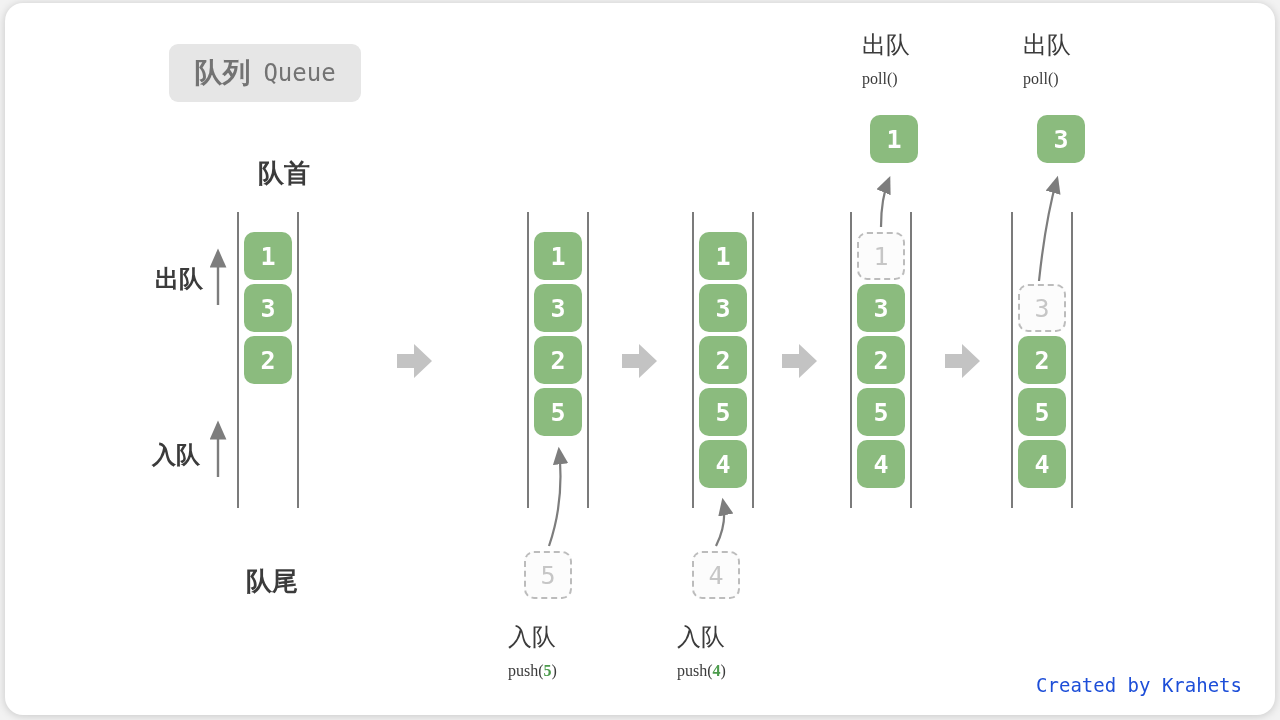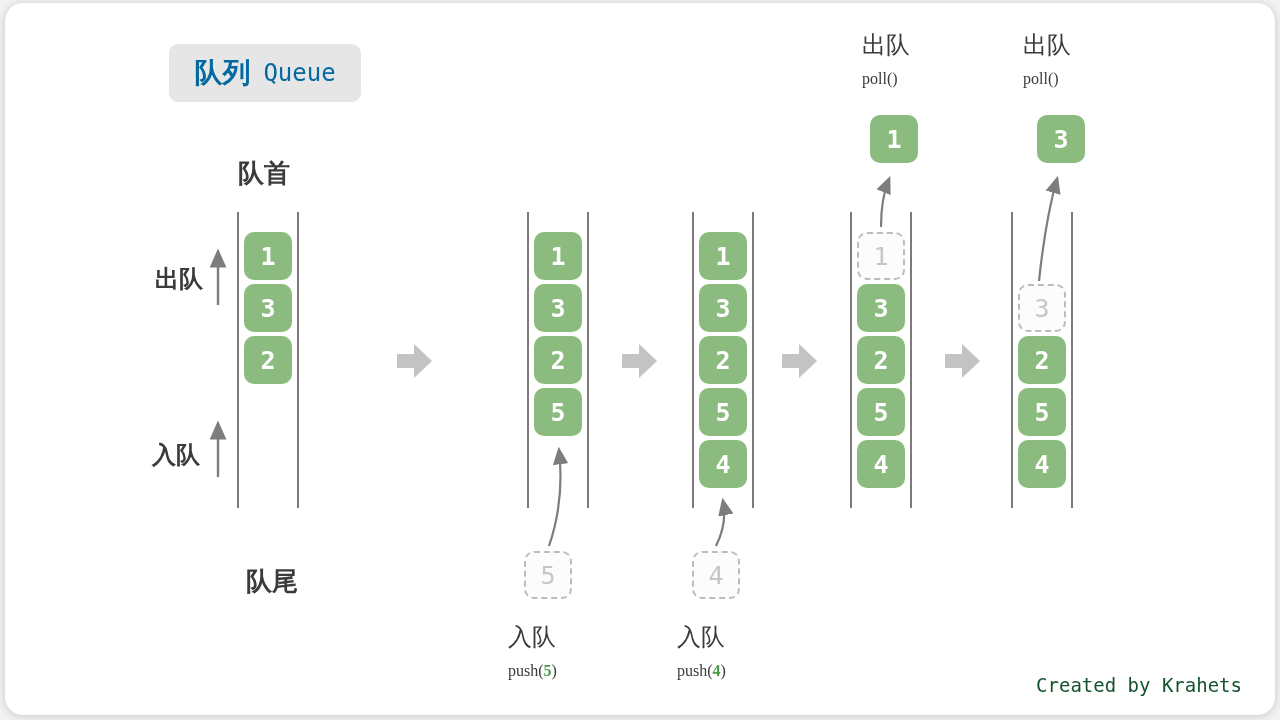--- a/index.html
+++ b/index.html
@@ -3,41 +3,41 @@
 <meta charset="utf-8">
 <style>
   html,body{margin:0;padding:0;background:#f2f2f2;}
   #canvas{position:relative;width:1280px;height:720px;font-family:"Liberation Sans","DejaVu Sans",sans-serif;}
   #card{position:absolute;left:5px;top:3px;right:5px;bottom:5px;background:#ffffff;border-radius:18px;
         box-shadow:0 1px 8px rgba(0,0,0,0.18);}
   #stage{position:absolute;left:0;top:0;width:1280px;height:720px;}
   #diagram-svg{position:absolute;left:0;top:0;width:1280px;height:720px;}
 
   .badge{position:absolute;left:169px;top:44px;width:192px;height:58px;background:#e6e6e6;border-radius:9px;
-         display:flex;align-items:center;justify-content:center;gap:13px;color:#0369a1;}
+         display:flex;align-items:center;justify-content:center;gap:13px;color:#737373;}
   .badge .zh{font-size:28px;font-weight:700;}
   .badge .en{font-size:24px;font-family:"DejaVu Sans Mono","Liberation Mono",monospace;}
 
   .zh-label{position:absolute;transform:translateX(-50%);color:#3b3b3b;font-weight:700;white-space:nowrap;}
-  .lbl-front{left:264px;top:156px;font-size:26px;}
+  .lbl-front{left:284px;top:156px;font-size:26px;}
   .lbl-rear{left:272px;top:564px;font-size:26px;}
   .lbl-side-deq{left:179px;top:263px;font-size:24px;}
   .lbl-side-enq{left:176px;top:439px;font-size:24px;}
 
   .qbox{position:absolute;width:48px;height:48px;border-radius:10px;background:#8bbb7e;
         display:flex;align-items:center;justify-content:center;color:#ffffff;
         font-family:"DejaVu Sans Mono","Liberation Mono",monospace;font-size:25px;font-weight:700;}
   .qbox.ghost{background:#fcfcfc;border:2px dashed #bcbcbc;width:44px;height:44px;color:#c6c6c6;font-weight:400;}
 
   .op-label{position:absolute;color:#3b3b3b;white-space:nowrap;}
   .op-label .zh{font-size:24px;font-weight:500;line-height:34px;}
   .op-label .code{font-family:Liberation Serif, serif;font-size:16px;line-height:34px;}
   .op-label .code .arg{color:#4c9b4c;font-weight:700;}
 
-  .watermark{position:absolute;top:674px;right:38px;color:#14532d;font-size:19px;
+  .watermark{position:absolute;top:674px;right:38px;color:#1d4ed8;font-size:19px;
              font-family:"DejaVu Sans Mono","Liberation Mono",monospace;}
 </style>
 </head>
 <body>
 
 <div id="canvas">
   <div id="card"></div>
   <div id="stage">
 
     <svg id="diagram-svg" viewBox="0 0 1280 720">

